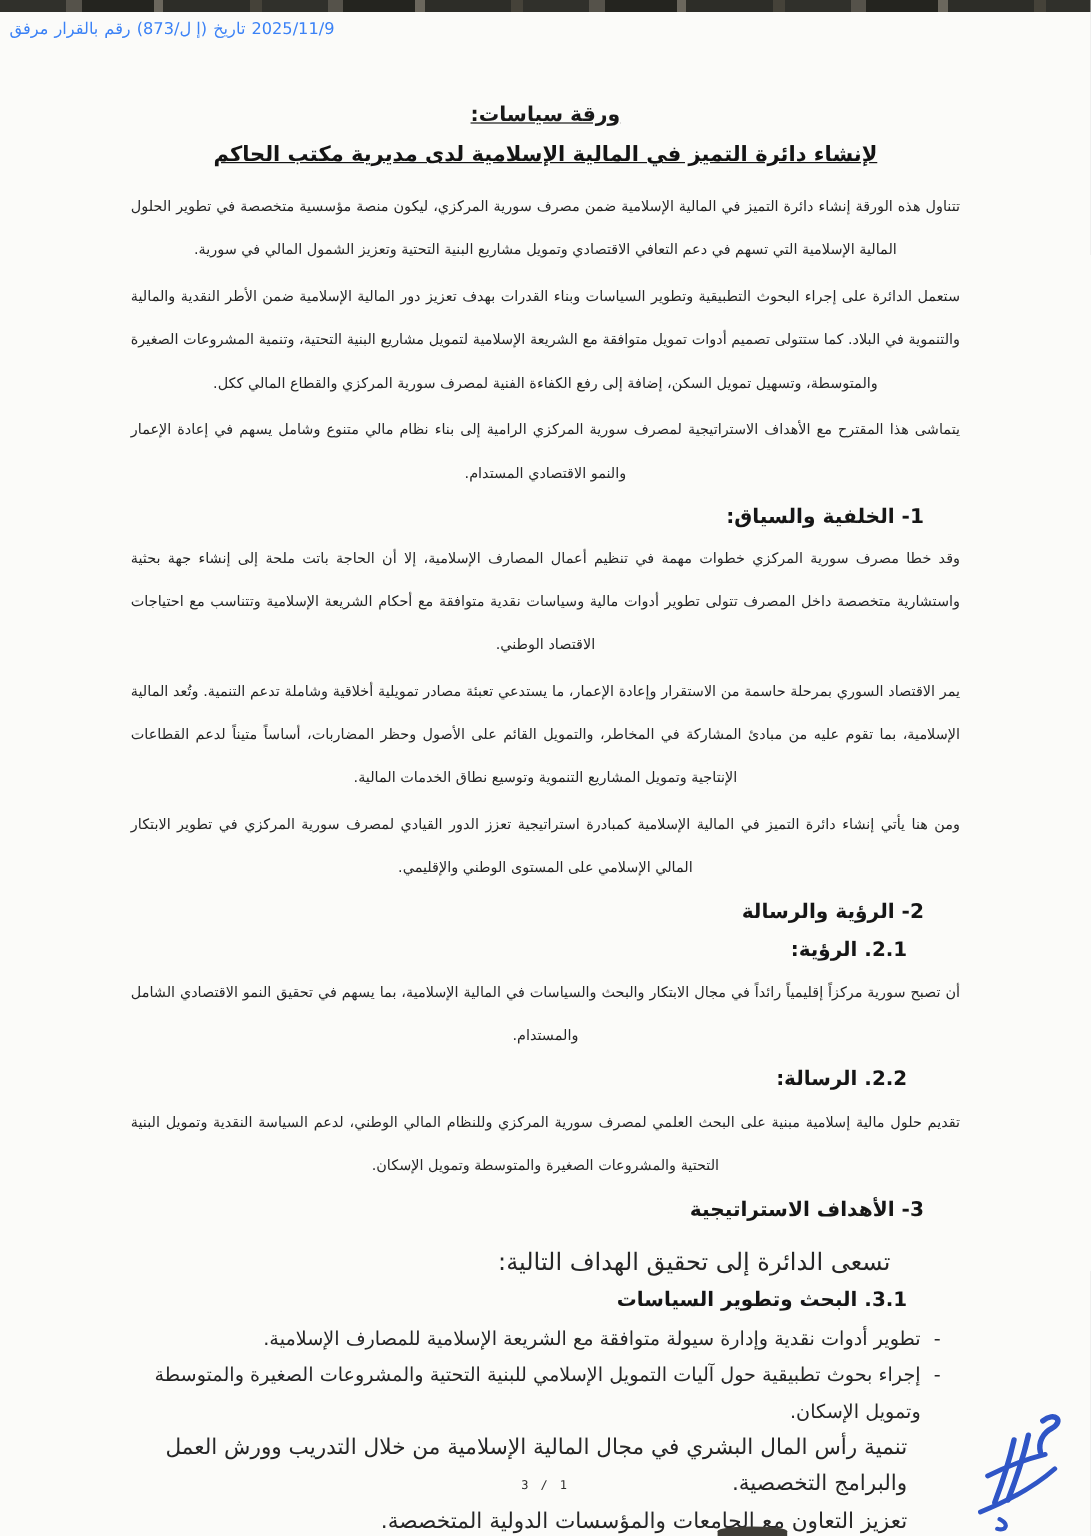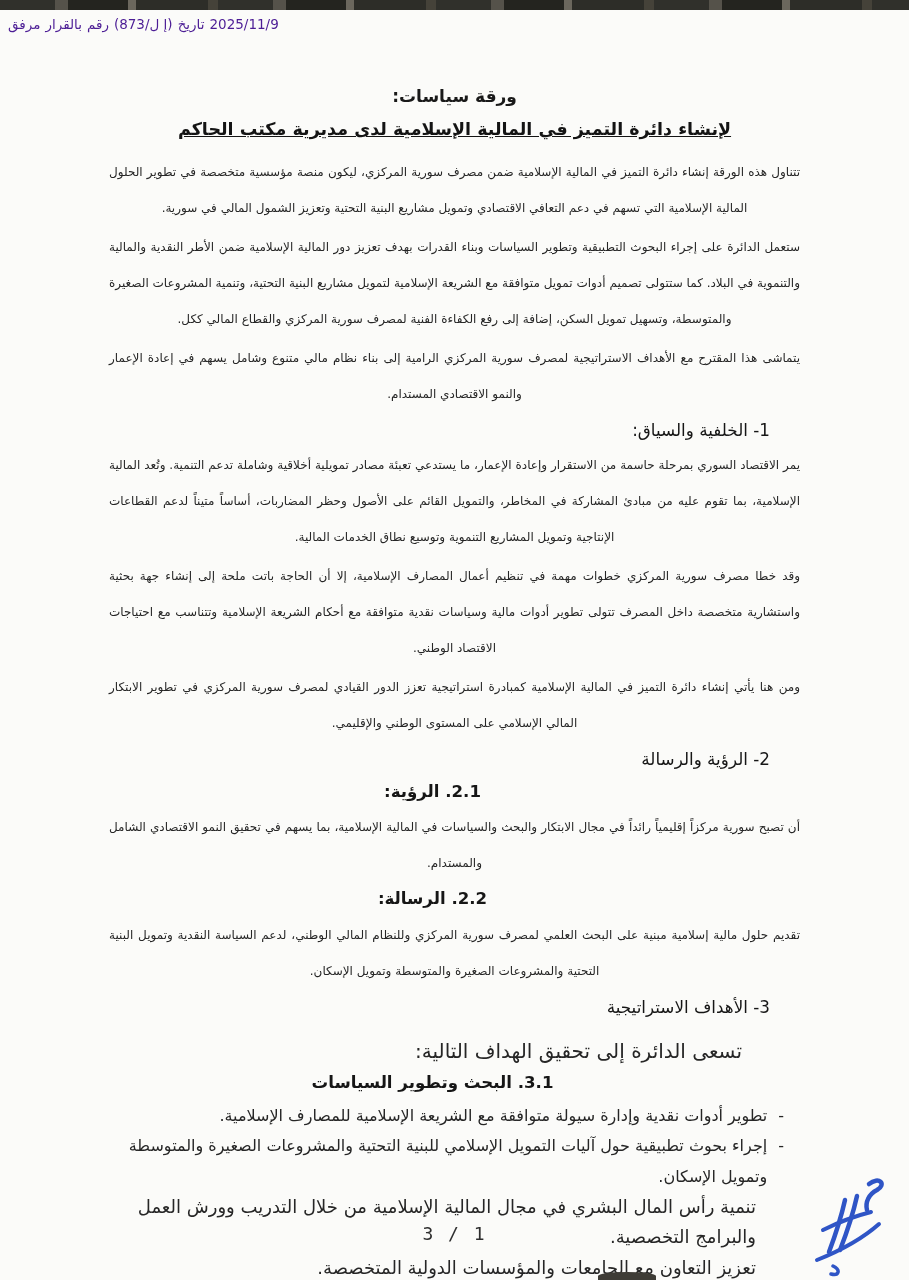--- a/index.html
+++ b/index.html
@@ -11,55 +11,55 @@
   
   .scan-band{
     position:absolute;top:0;left:0;right:0;height:10px;
     background:repeating-linear-gradient(90deg,
       #30302b 0 55px,#55524a 55px 68px,#24241f 68px 128px,
       #6b675d 128px 136px,#2d2d28 136px 208px,#454239 208px 218px);
   }
   
   .ref-note{
     position:absolute;top:16px;left:8px;direction:ltr;
-    display:flex;gap:5px;font-size:13.5px;color:#4c1d95;white-space:nowrap;
+    display:flex;gap:5px;font-size:13.5px;color:#3b82f6;white-space:nowrap;
   }
   .ref-note .paren-group{direction:ltr;unicode-bidi:bidi-override;}
   .content{position:absolute;top:84px;right:109px;width:691px;}
   .doc-title{
     text-align:center;font-weight:bold;font-size:17px;color:#191919;
-    margin:0 0 9px;line-height:24px;
+    margin:0 0 9px;line-height:24px;text-decoration:underline;
   }
   .doc-subtitle{
     text-align:center;font-weight:bold;font-size:17.5px;color:#141414;
     margin:0 0 12px;line-height:25px;text-decoration:underline;
   }
   .para{
     font-size:12px;line-height:36px;margin:0 0 3px;
     text-align:justify;text-align-last:center;
     -moz-text-align-last:center;
   }
   .h-main{
-    font-size:16.8px;font-weight:normal;color:#161616;
+    font-size:16.8px;font-weight:bold;color:#161616;
     padding-right:30px;line-height:30.4px;margin:2px 0 2px;
   }
   .h-sub{
     font-size:16.6px;font-weight:bold;color:#161616;
-    padding-right:44px;line-height:30.4px;margin:2px 0 2px;text-align:center;
+    padding-right:44px;line-height:30.4px;margin:2px 0 2px;
   }
   .lead-line{padding-right:58px;font-size:20px;line-height:30.4px;margin:14px 0 2px;}
   .bullet{
     display:flex;gap:11px;padding-right:16px;
     font-size:16px;line-height:30.4px;
   }
   .bullet .dash{flex:none;font-weight:400;}
   .plain-item{padding-right:44px;font-size:18px;line-height:30.4px;}
   .page-number{
     position:absolute;bottom:36px;left:0;right:0;text-align:center;
-    direction:ltr;font-size:18px;color:#2e2e2e;letter-spacing:2px;
+    direction:ltr;font-size:10px;color:#2e2e2e;letter-spacing:2px;
     font-family:"DejaVu Sans Mono","DejaVu Sans",sans-serif;
   }
   .signature{position:absolute;right:16px;bottom:2px;width:86px;height:104px;}
   .edge-smudge{
     position:absolute;bottom:0;left:598px;width:58px;height:8px;
     background:#3e3c36;border-radius:60% 60% 0 0;
   }
 </style>
 </head>
 <body>
@@ -80,22 +80,22 @@
   <div class="content">
 
     <div class="doc-title">ورقة سياسات:</div>
     <div class="doc-subtitle">لإنشاء دائرة التميز في المالية الإسلامية لدى مديرية مكتب الحاكم</div>
 
     <p class="para">تتناول هذه الورقة إنشاء دائرة التميز في المالية الإسلامية ضمن مصرف سورية المركزي، ليكون منصة مؤسسية متخصصة في تطوير الحلول المالية الإسلامية التي تسهم في دعم التعافي الاقتصادي وتمويل مشاريع البنية التحتية وتعزيز الشمول المالي في سورية.</p>
     <p class="para">ستعمل الدائرة على إجراء البحوث التطبيقية وتطوير السياسات وبناء القدرات بهدف تعزيز دور المالية الإسلامية ضمن الأطر النقدية والمالية والتنموية في البلاد. كما ستتولى تصميم أدوات تمويل متوافقة مع الشريعة الإسلامية لتمويل مشاريع البنية التحتية، وتنمية المشروعات الصغيرة والمتوسطة، وتسهيل تمويل السكن، إضافة إلى رفع الكفاءة الفنية لمصرف سورية المركزي والقطاع المالي ككل.</p>
     <p class="para">يتماشى هذا المقترح مع الأهداف الاستراتيجية لمصرف سورية المركزي الرامية إلى بناء نظام مالي متنوع وشامل يسهم في إعادة الإعمار والنمو الاقتصادي المستدام.</p>
 
     <div class="h-main">1- الخلفية والسياق:</div>
+    <p class="para">وقد خطا مصرف سورية المركزي خطوات مهمة في تنظيم أعمال المصارف الإسلامية، إلا أن الحاجة باتت ملحة إلى إنشاء جهة بحثية واستشارية متخصصة داخل المصرف تتولى تطوير أدوات مالية وسياسات نقدية متوافقة مع أحكام الشريعة الإسلامية وتتناسب مع احتياجات الاقتصاد الوطني.</p>
     <p class="para">يمر الاقتصاد السوري بمرحلة حاسمة من الاستقرار وإعادة الإعمار، ما يستدعي تعبئة مصادر تمويلية أخلاقية وشاملة تدعم التنمية. وتُعد المالية الإسلامية، بما تقوم عليه من مبادئ المشاركة في المخاطر، والتمويل القائم على الأصول وحظر المضاربات، أساساً متيناً لدعم القطاعات الإنتاجية وتمويل المشاريع التنموية وتوسيع نطاق الخدمات المالية.</p>
-    <p class="para">وقد خطا مصرف سورية المركزي خطوات مهمة في تنظيم أعمال المصارف الإسلامية، إلا أن الحاجة باتت ملحة إلى إنشاء جهة بحثية واستشارية متخصصة داخل المصرف تتولى تطوير أدوات مالية وسياسات نقدية متوافقة مع أحكام الشريعة الإسلامية وتتناسب مع احتياجات الاقتصاد الوطني.</p>
     <p class="para">ومن هنا يأتي إنشاء دائرة التميز في المالية الإسلامية كمبادرة استراتيجية تعزز الدور القيادي لمصرف سورية المركزي في تطوير الابتكار المالي الإسلامي على المستوى الوطني والإقليمي.</p>
 
     <div class="h-main">2- الرؤية والرسالة</div>
     <div class="h-sub">2.1. الرؤية:</div>
     <p class="para">أن تصبح سورية مركزاً إقليمياً رائداً في مجال الابتكار والبحث والسياسات في المالية الإسلامية، بما يسهم في تحقيق النمو الاقتصادي الشامل والمستدام.</p>
     <div class="h-sub">2.2. الرسالة:</div>
     <p class="para">تقديم حلول مالية إسلامية مبنية على البحث العلمي لمصرف سورية المركزي وللنظام المالي الوطني، لدعم السياسة النقدية وتمويل البنية التحتية والمشروعات الصغيرة والمتوسطة وتمويل الإسكان.</p>
 
     <div class="h-main">3- الأهداف الاستراتيجية</div>
     <div class="lead-line">تسعى الدائرة إلى تحقيق الهداف التالية:</div>

